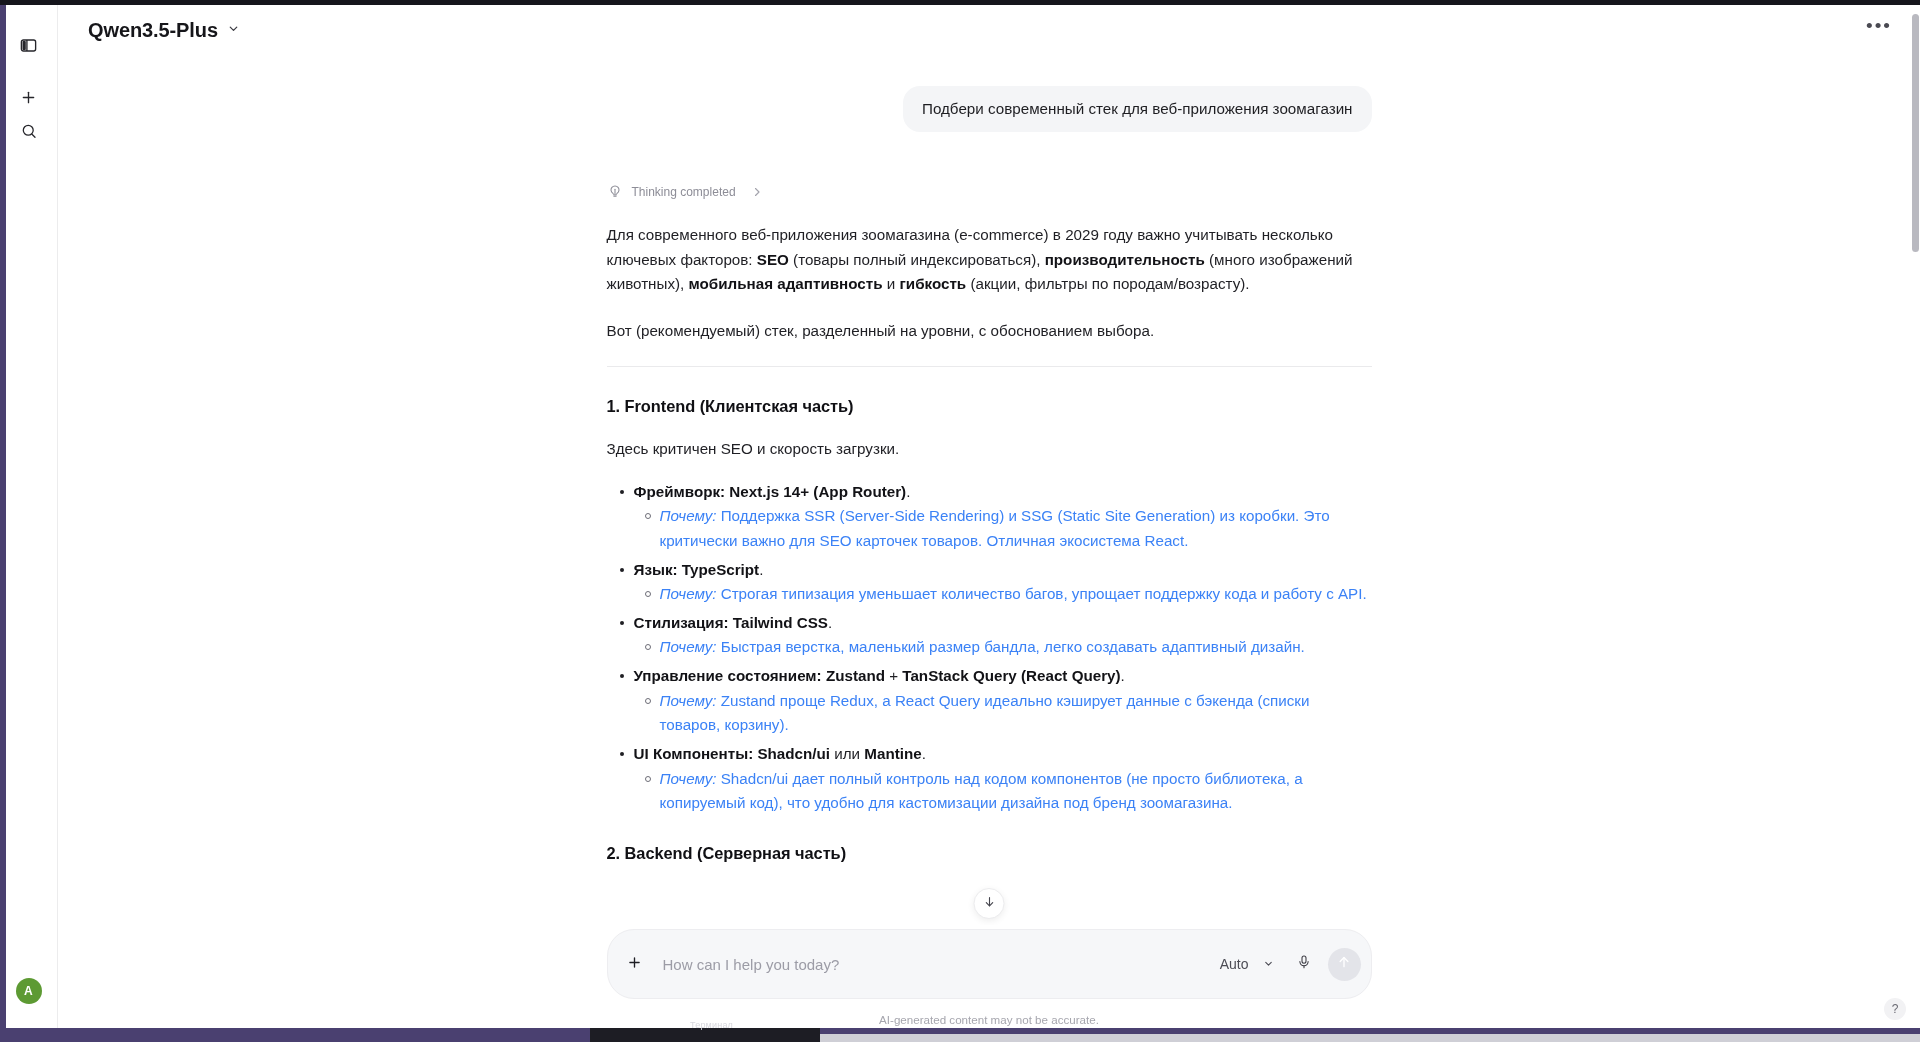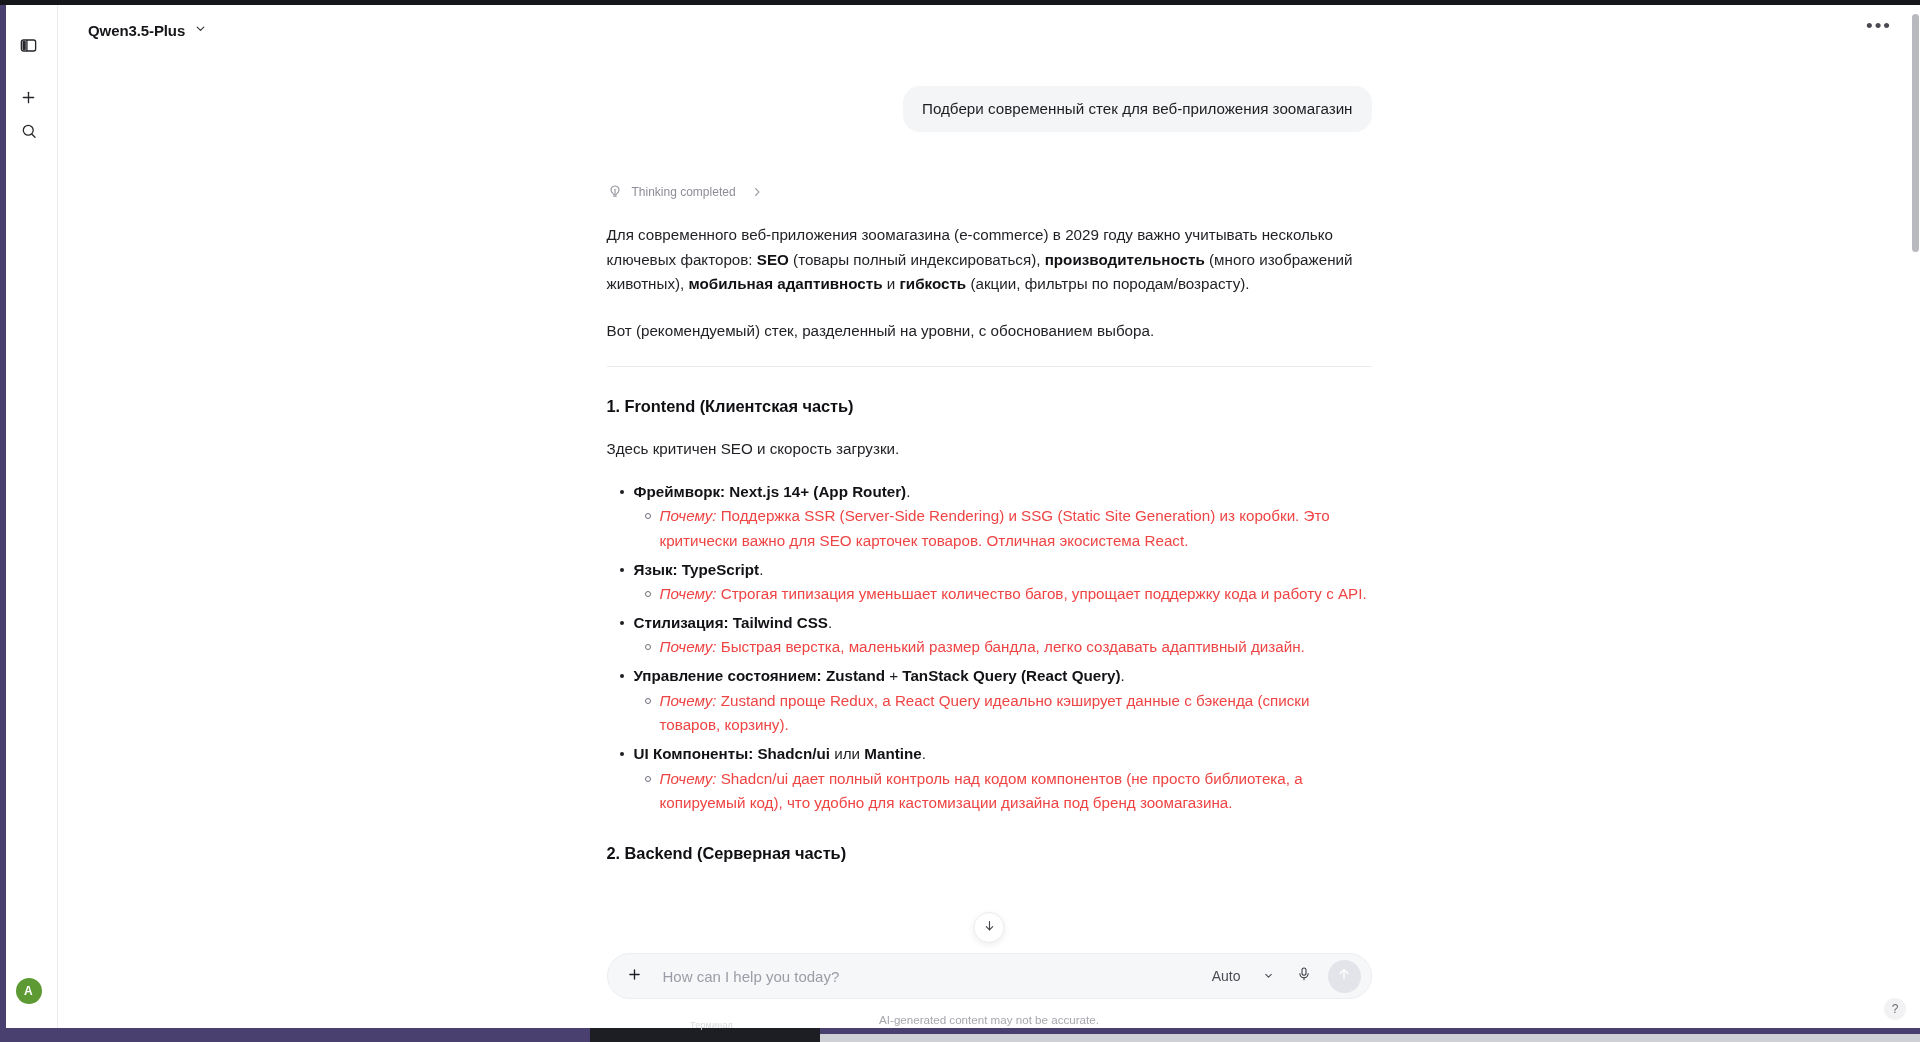--- a/index.html
+++ b/index.html
@@ -133,21 +133,21 @@
   }
   .model-pill {
     display: inline-flex;
     align-items: center;
     gap: 9px;
     padding: 5px 9px 5px 10px;
     border-radius: 9px;
     cursor: pointer;
   }
   .model-name {
-    font-size: 15px;
+    font-size: 20px;
     font-weight: 700;
     color: #16161a;
     letter-spacing: -.1px;
   }
   .chev {
     display: inline-block;
     color: #3b3b42;
   }
   .topbar-spacer { flex: 1 1 auto; }
   .dots-btn {
@@ -245,21 +245,21 @@
     background: #1f1f24;
   }
   ul.lvl2 {
     list-style: none;
     margin: 0 0 4px 0;
     padding: 0;
   }
   ul.lvl2 > li {
     position: relative;
     padding-left: 26px;
-    color: #ef4444;
+    color: #3b82f6;
   }
   ul.lvl2 > li::before {
     content: "";
     position: absolute;
     left: 11px; top: 9px;
     width: 4px; height: 4px;
     border-radius: 50%;
     border: 1px solid #6e6e78;
     background: transparent;
   }
@@ -285,21 +285,21 @@
 
   
   .composer-wrap {
     flex: 0 0 auto;
     padding: 4px 0 0 0;
     background: #ffffff;
   }
   .composer {
     width: 765px;
     margin: 0 auto;
-    height: 46px;
+    height: 70px;
     background: #f6f7f9;
     border: 1px solid #ededf0;
     border-radius: 27px;
     display: flex;
     align-items: center;
     padding: 0 10px 0 10px;
   }
   .plus-btn {
     width: 33px; height: 33px;
     border-radius: 50%;
@@ -319,21 +319,21 @@
     font-size: 15px;
     color: #1e1e24;
     padding: 0 10px 0 12px;
     min-width: 0;
   }
   .composer-input::placeholder { color: #9c9ca6; }
 
   .auto-pill {
     display: inline-flex;
     align-items: center;
-    gap: 22px;
+    gap: 14px;
     font-size: 14px;
     color: #4c4c55;
     padding: 6px 8px;
     border-radius: 8px;
     cursor: pointer;
     flex: 0 0 auto;
   }
 
   .mic-btn {
     width: 33px; height: 33px;

